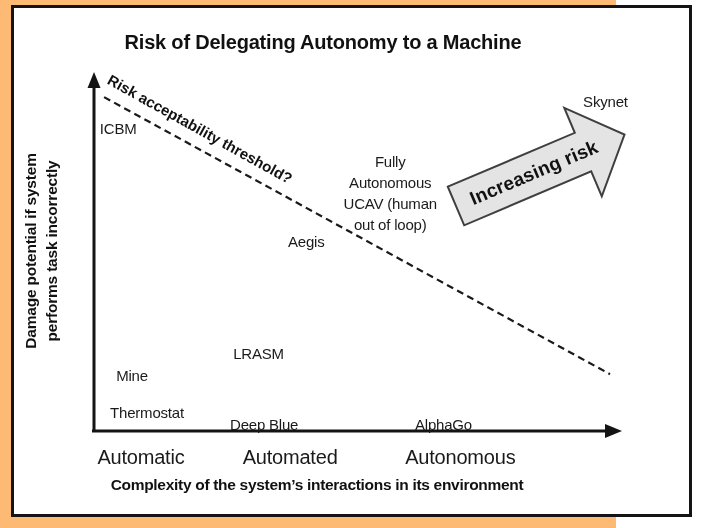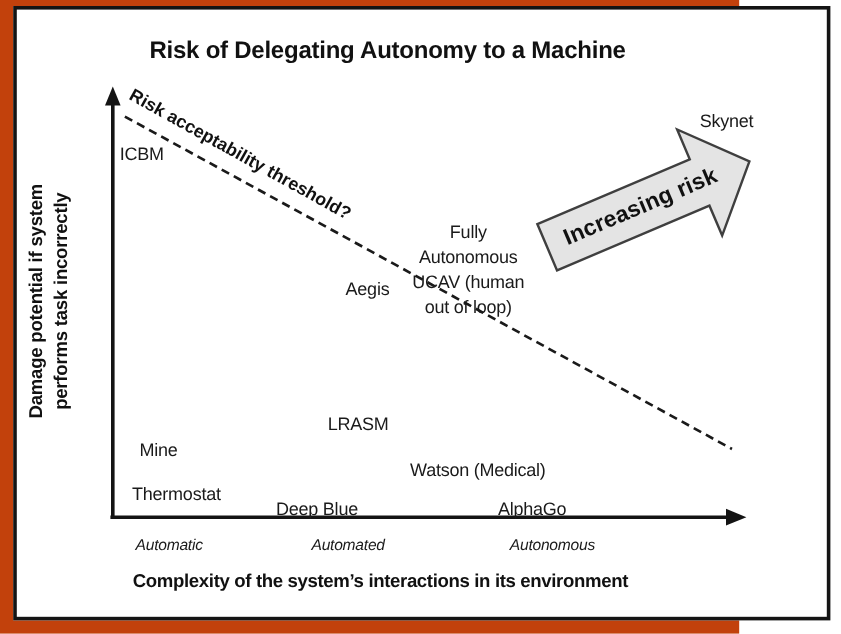--- a/index.html
+++ b/index.html
@@ -3,21 +3,21 @@
 <meta charset="utf-8">
 <style>
   * { margin: 0; padding: 0; box-sizing: border-box; }
   html, body { background: #ffffff; }
   body {
     width: 701px; height: 528px;
     font-family: "Liberation Sans", sans-serif;
     color: #161616;
     overflow: hidden;
   }
-  .figure { position: relative; width: 616px; height: 528px; background: #c2410c; }
+  .figure { position: relative; width: 616px; height: 528px; background: #fdba74; }
   .frame {
     position: absolute; left: 11px; top: 5px;
     width: 681px; height: 512px;
     border: 3px solid #141414;
     background: #fff;
   }
   .title {
     position: absolute; top: 31px; left: 0; width: 100%;
     text-align: center; transform: translateX(15px);
     font-weight: bold; font-size: 20px; letter-spacing: -0.2px;
@@ -50,21 +50,21 @@
   }
   .risk-label {
     position: absolute; left: 441px; top: 98px;
     transform: translate(-50%, -50%) rotate(-23deg);
     font-weight: bold; font-size: 19px; white-space: nowrap;
     letter-spacing: 0.2px; color: #111;
   }
   .cat-row { position: absolute; left: 93px; top: 446px; width: 527px; height: 20px; }
   .cat {
     position: absolute; transform: translateX(-50%);
-    font-size: 13px; white-space: nowrap; letter-spacing: -0.2px; color: #1a1a1a; font-style: italic;
+    font-size: 20px; white-space: nowrap; letter-spacing: -0.2px; color: #1a1a1a;
   }
 </style>
 </head>
 <body>
 
 <div class="figure">
   <div class="frame"></div>
 
   <div class="title">Risk of Delegating Autonomy to a Machine</div>
 
@@ -79,27 +79,26 @@
       <polygon points="529,356 512,349 512,363" fill="#141414"></polygon>
       <line id="threshold-line" stroke="#1a1a1a" stroke-width="2.2" stroke-dasharray="7 4.5" x1="11.067" y1="22.134" x2="516.987" y2="299.166"></line>
       <polygon id="risk-arrow-poly" points="354.8,111.7 481.8,57.8 471.3,32.9 531.5,59.5 508.8,121.3 498.2,96.4 371.2,150.3" stroke-width="2" stroke-linejoin="miter" fill="#e4e4e4" stroke="#3f3f3f"></polygon>
     </svg>
 
     <div class="threshold-label">Risk acceptability threshold?</div>
 
     <div class="risk-label">Increasing risk</div>
   <div class="pt" style="left: 1.3%; top: 12%;">ICBM</div>
       <div class="pt" style="left: 93%; top: 4.5%;">Skynet</div>
-      <div class="pt ctr" style="left: 56.4%; top: 21.3%; margin-top: 32px;">Fully
+      <div class="pt ctr" style="left: 56.4%; top: 21.3%;">Fully
 Autonomous
 UCAV (human
 out of loop)</div>
       <div class="pt" style="left: 37%; top: 43.7%;">Aegis</div>
-      <div class="pt" style="left: 26.6%; top: 75.1%; margin-left: 40px;">LRASM</div>
-      <div class="pt" style="left: 47.2%; top: 86%;">Watson (Medical)</div>
+      <div class="pt" style="left: 26.6%; top: 75.1%;">LRASM</div>
       <div class="pt" style="left: 0.6%; top: 81.2%; padding-left: 20px;">Mine</div>
       <div class="pt" style="left: 0.2%; top: 91.6%; padding-left: 16px;">Thermostat</div>
       <div class="pt" style="left: 26%; top: 95%;">Deep Blue</div>
       <div class="pt" style="left: 61.1%; top: 95%;">AlphaGo</div>
     </div>
 
   <div class="cat-row">
       <div class="cat" style="left: 9.1%;">Automatic</div>
       <div class="cat" style="left: 37.4%;">Automated</div>
       <div class="cat" style="left: 69.7%;">Autonomous</div>

